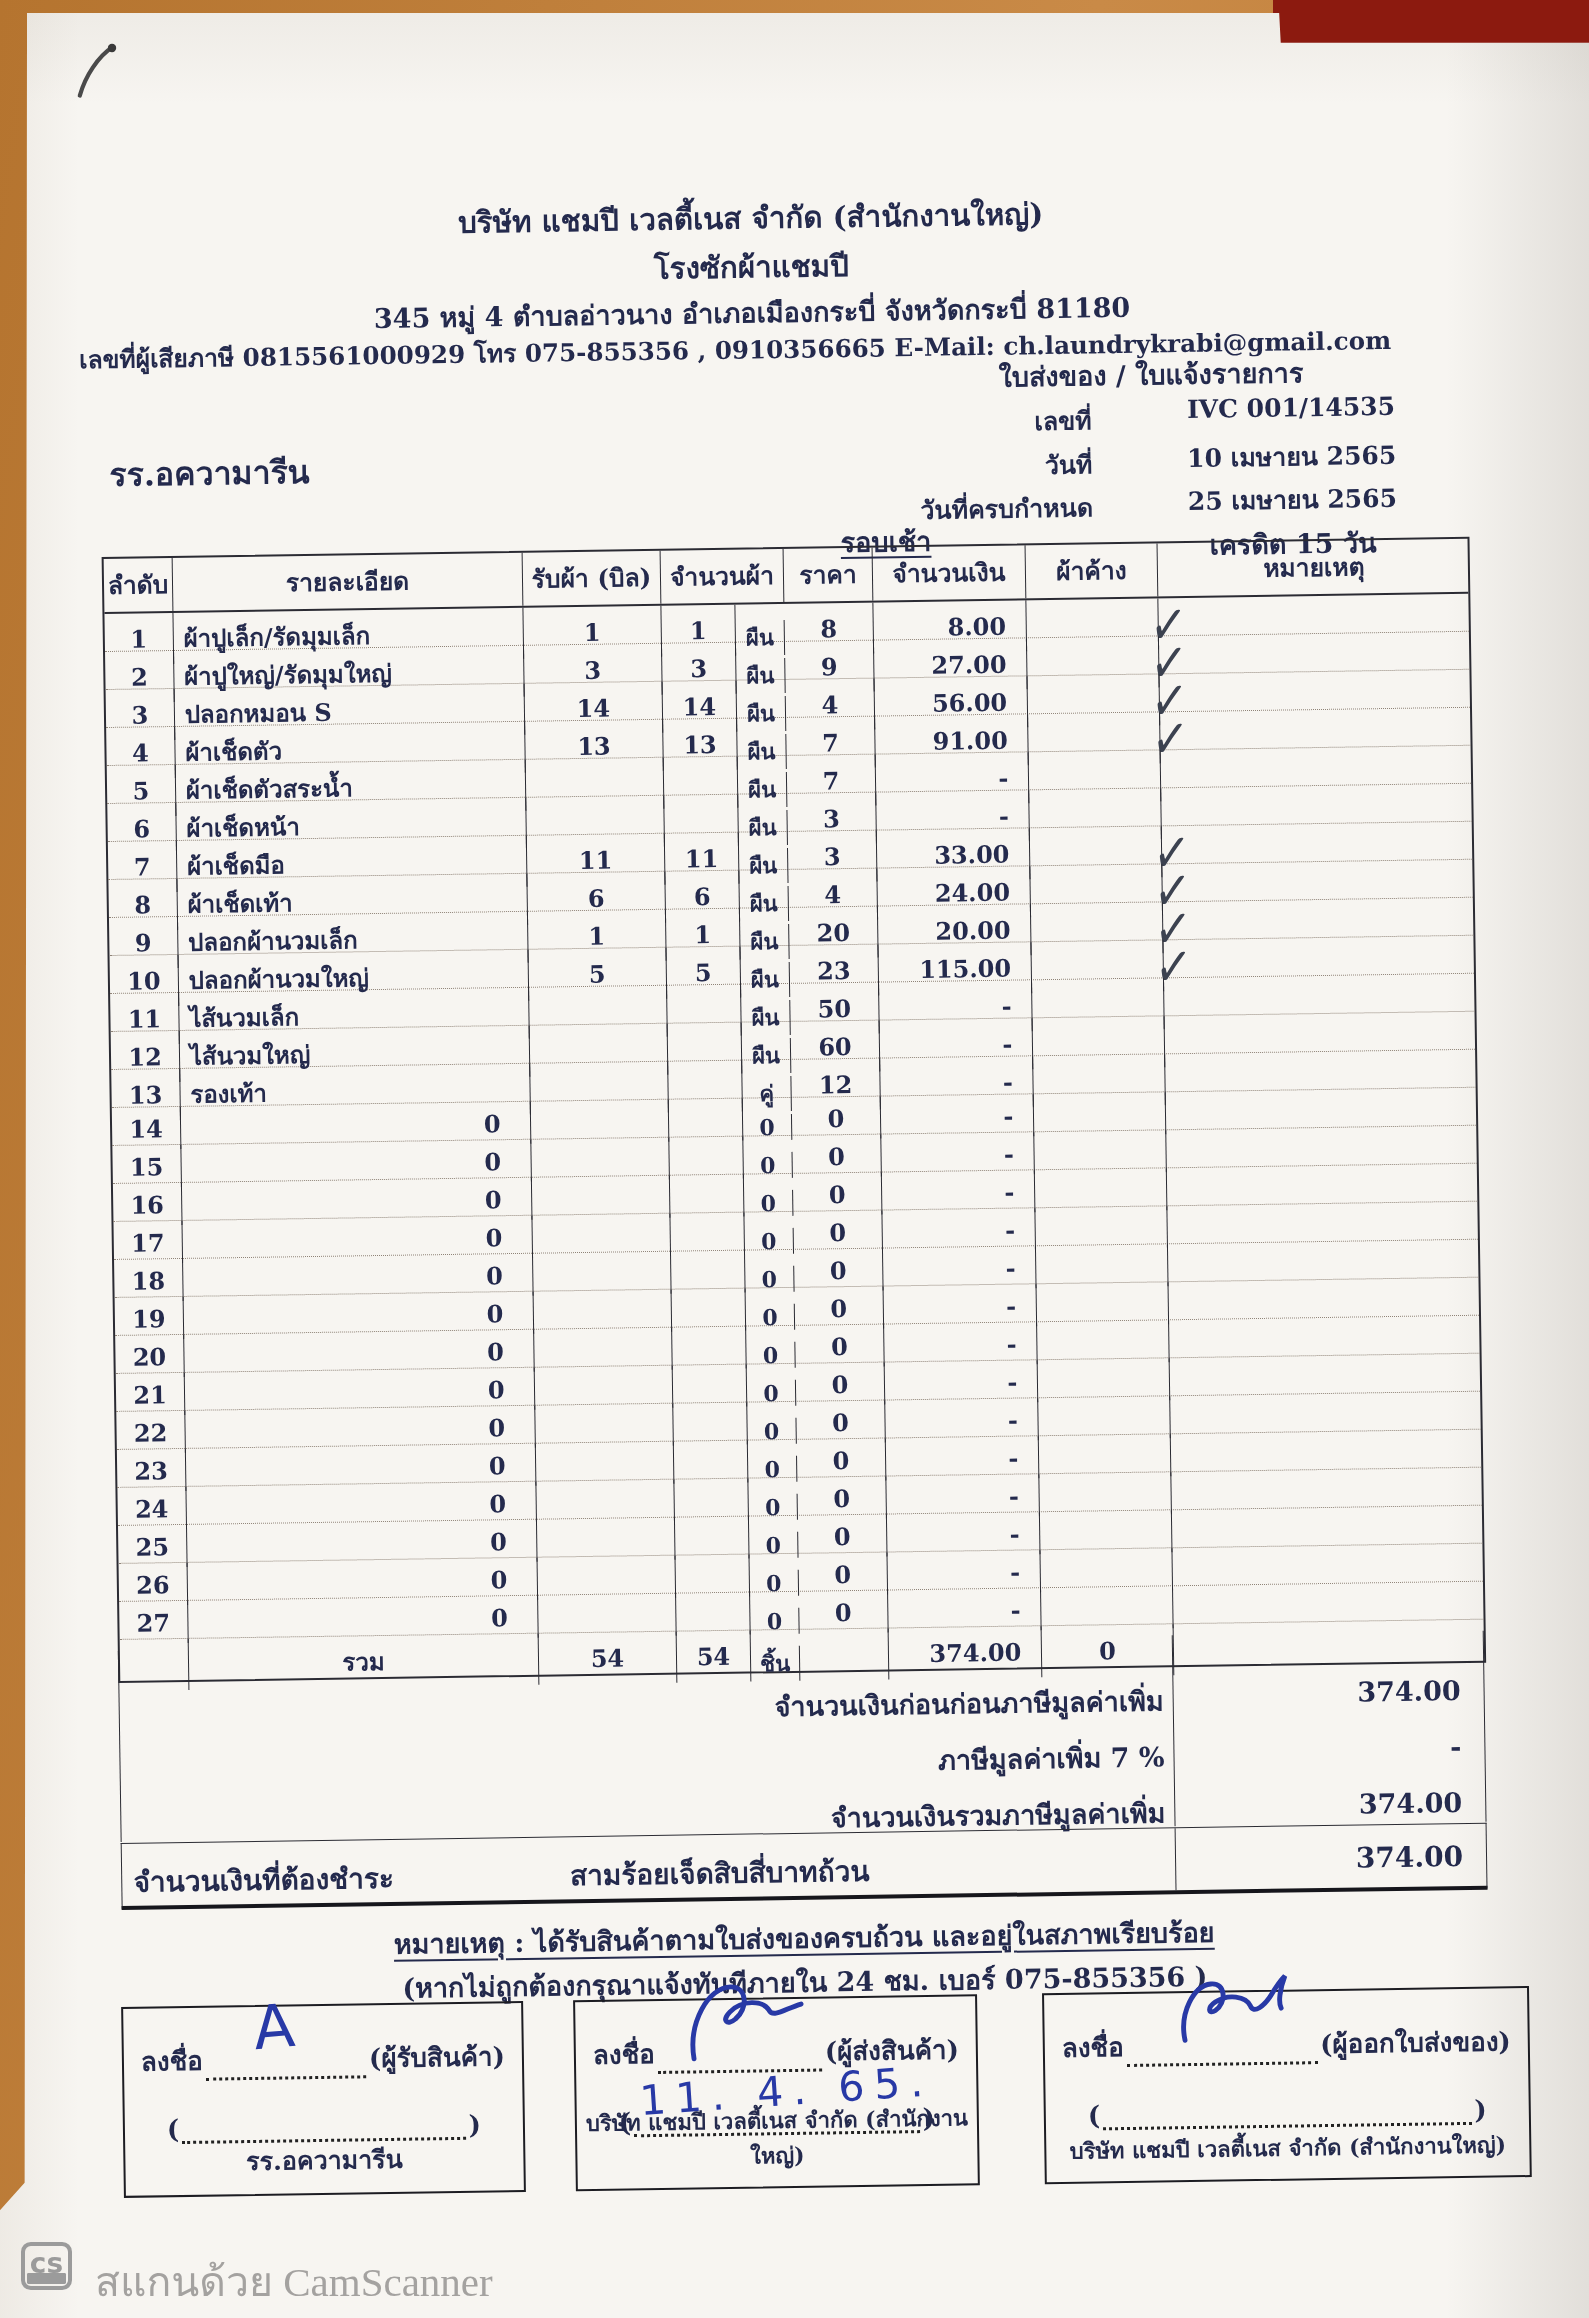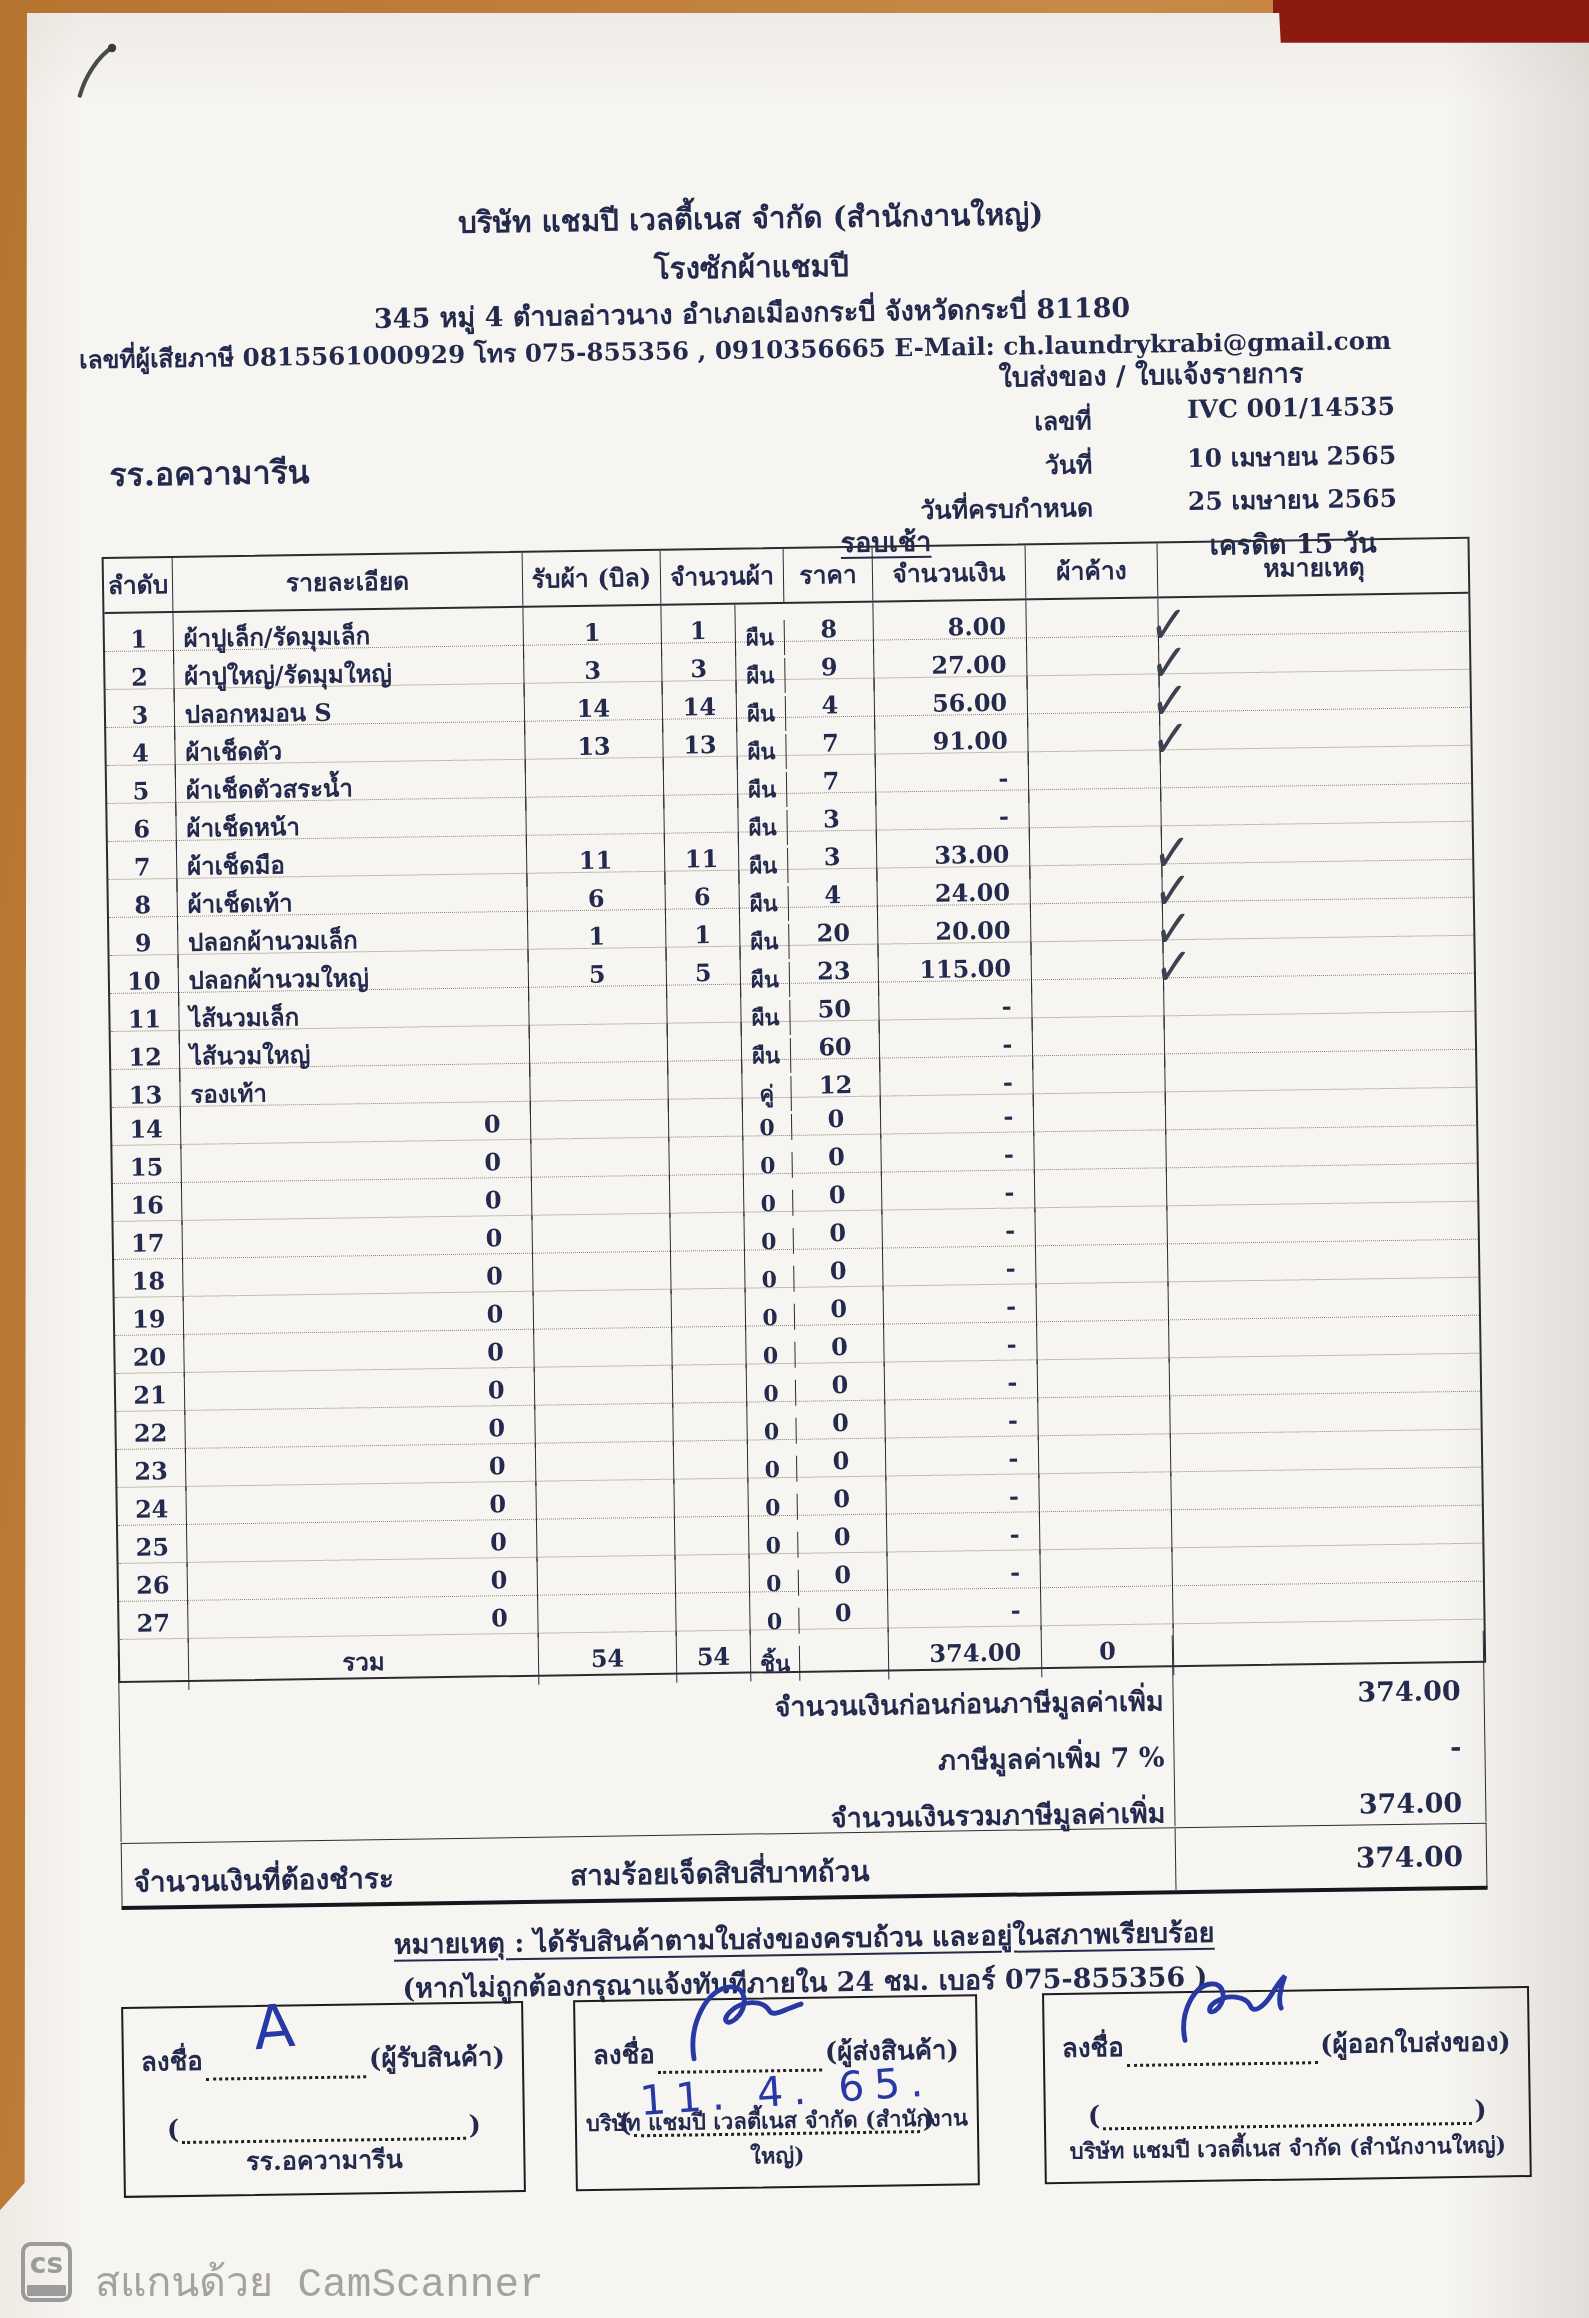--- a/index.html
+++ b/index.html
@@ -82,24 +82,24 @@
   .sigline{position:absolute;left:17px;right:17px;top:32px;display:flex;align-items:flex-end;font-size:26px;font-weight:bold;}
   .leader{flex:1;border-bottom:3.5px dotted #222;height:28px;margin:0 2.8px;}
   .parenline{position:absolute;left:42px;right:42px;top:105px;display:flex;align-items:flex-end;font-size:26px;font-weight:bold;}
   .signame{position:absolute;left:0;right:0;bottom:12.7px;text-align:center;font-size:25px;font-weight:bold;}
   .sb2 .signame,.sb3 .signame{font-size:22px;}
   .sig-a{position:absolute;left:130px;top:-15.5px;font-size:60px;color:var(--pen);font-family:"DejaVu Sans",sans-serif;transform:rotate(-4deg);}
   .sig-svg{position:absolute;top:-19.7px;left:105px;}
   .sig-date{position:absolute;left:63px;top:68px;font-size:41px;color:var(--pen);font-family:"DejaVu Sans",sans-serif;letter-spacing:9.8px;transform:rotate(-3deg);}
   
   .cs-bar{left:0;bottom:0;width:100%;height:83px;}
-  .cs-icon{position:absolute;left:21px;top:5.6px;width:51px;height:60px;border:4.9px solid #9b9b9b;border-radius:9.8px;box-sizing:border-box;}
+  .cs-icon{position:absolute;left:21px;top:5.6px;width:51px;height:48px;border:4.9px solid #9b9b9b;border-radius:9.8px;box-sizing:border-box;}
   .cs-icon .cs-txt{position:absolute;left:0;right:0;top:1.4px;text-align:center;font-size:28px;font-weight:bold;color:#9b9b9b;font-family:"DejaVu Sans",sans-serif;}
   .cs-icon .cs-bot{position:absolute;left:2.1px;right:2.1px;bottom:2.1px;height:10.5px;background:#9b9b9b;border-radius:1.4px;}
-  .cs-label{position:absolute;left:95px;top:12.7px;font-size:41px;color:#a4a2a0;font-family:Liberation Mono, monospace;}
+  .cs-label{position:absolute;left:95px;top:12.7px;font-size:41px;color:#a4a2a0;font-family:Liberation Serif, serif;}
 </style>
 </head>
 <body>
 
 <div class="abs red-block"></div>
 <div class="abs paper"></div>
 <svg class="abs pen-mark" width="56" height="63" viewBox="0 0 80 90">
   <path d="M62 8 C40 22 22 50 14 78" stroke="#4a4a4a" stroke-width="6" fill="none" stroke-linecap="round"></path>
   <circle cx="60" cy="10" r="6" fill="#3a3a3a"></circle>
 </svg>

